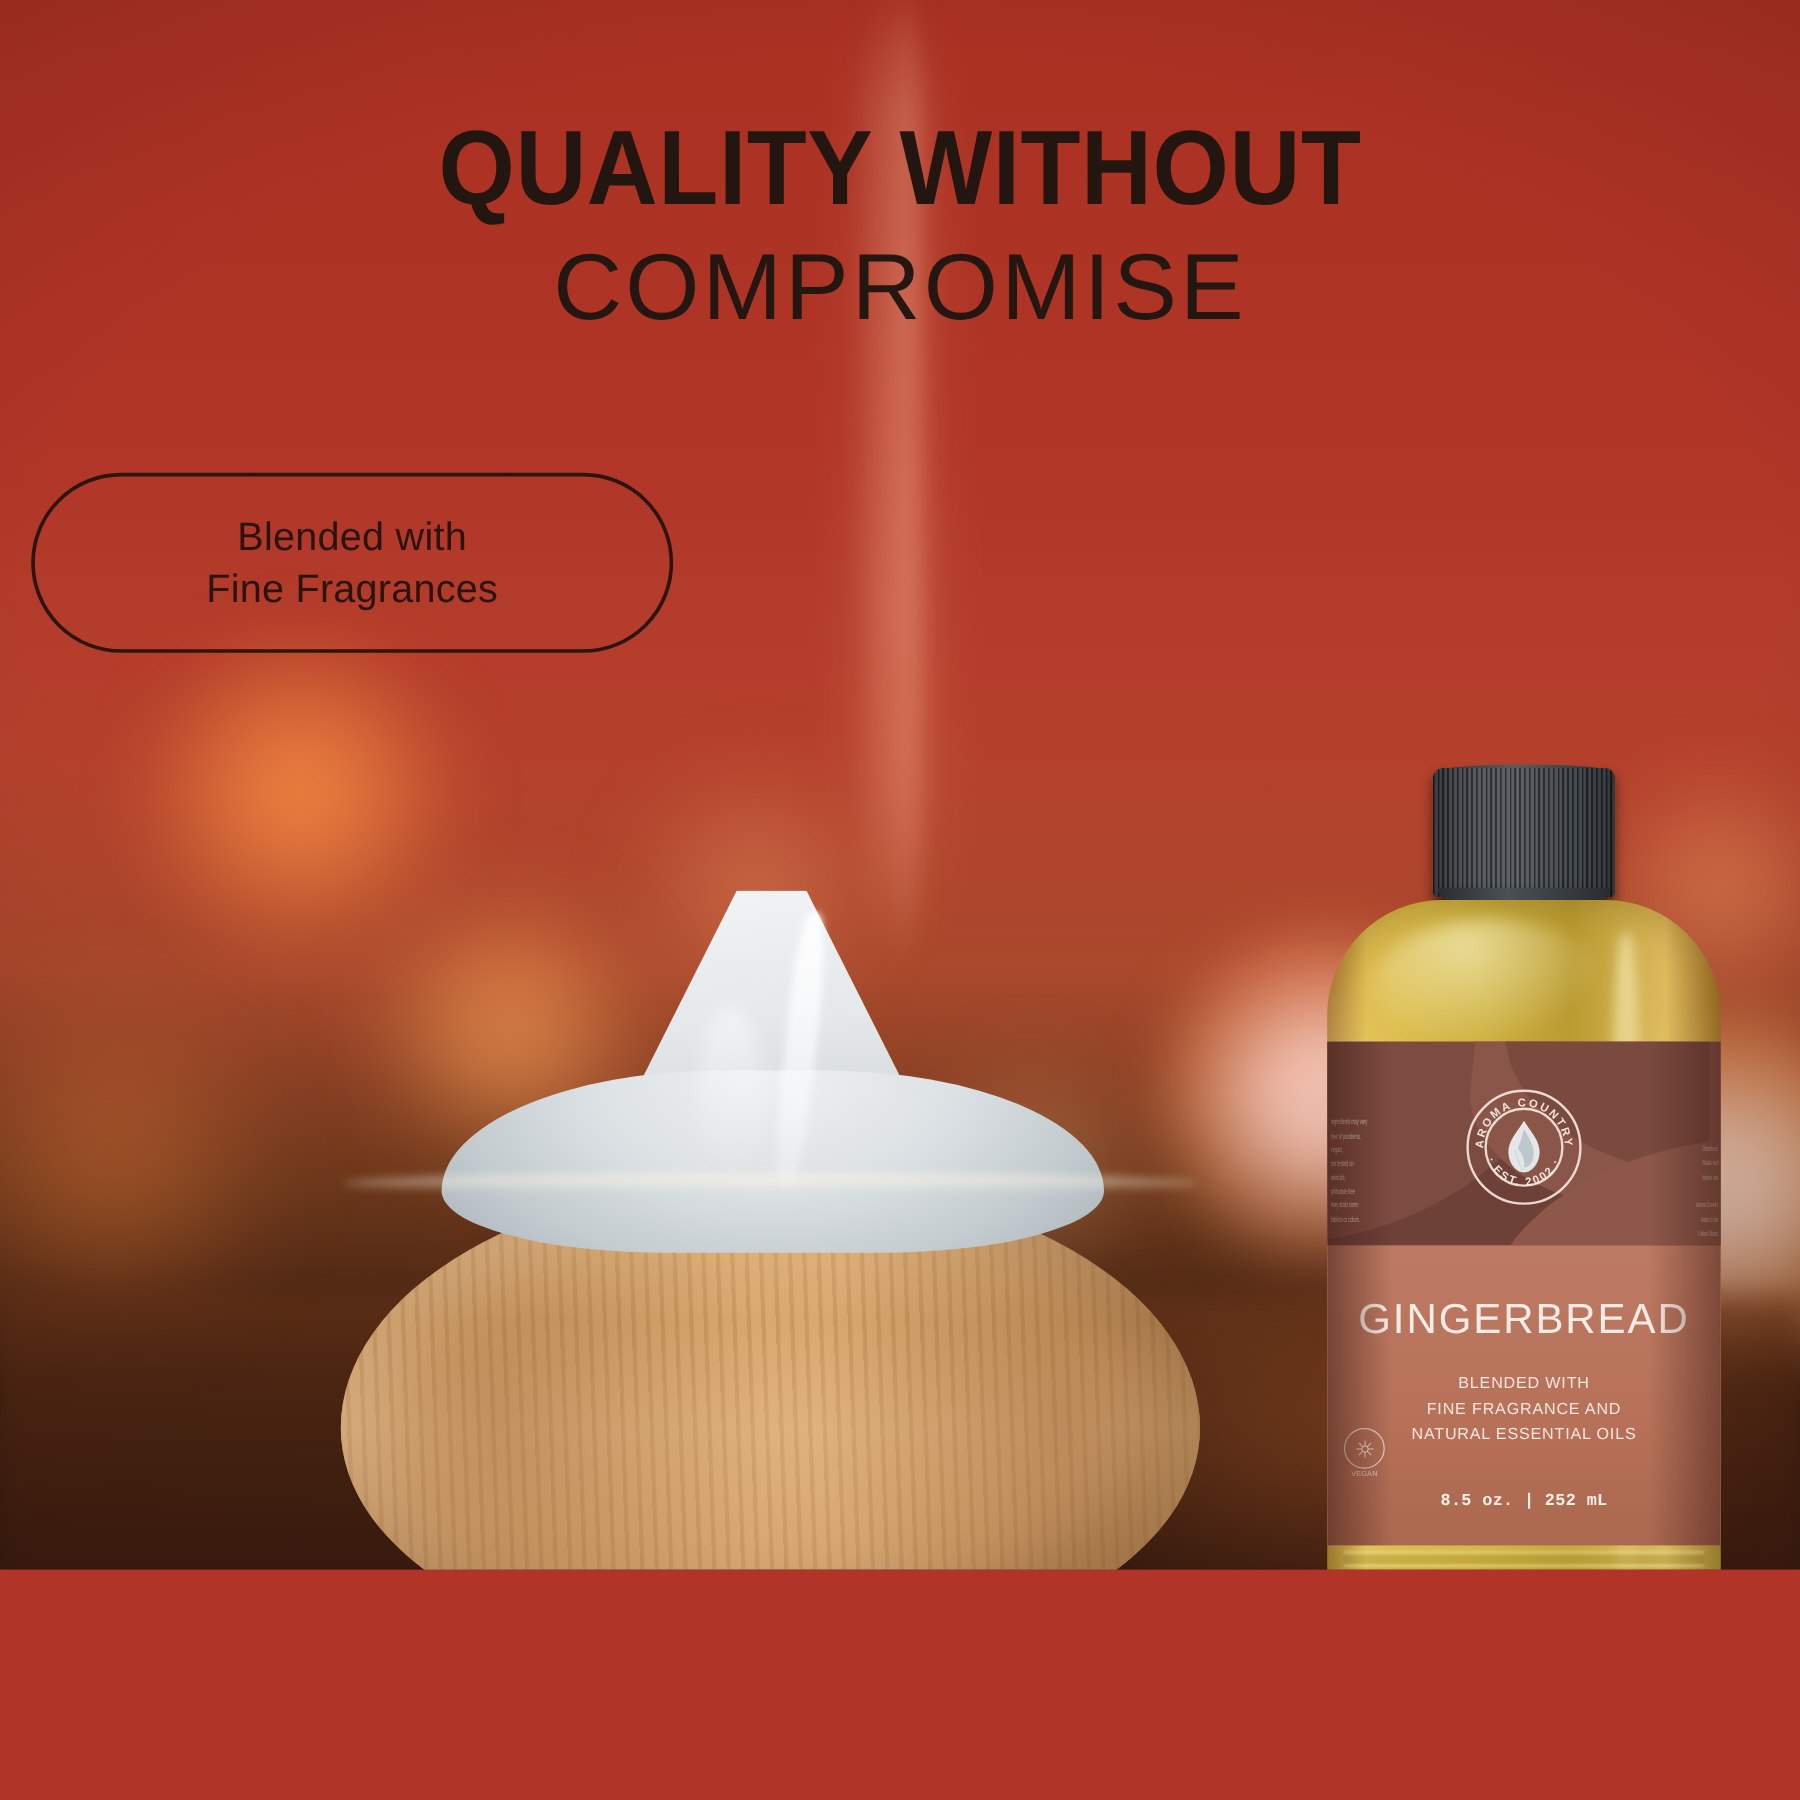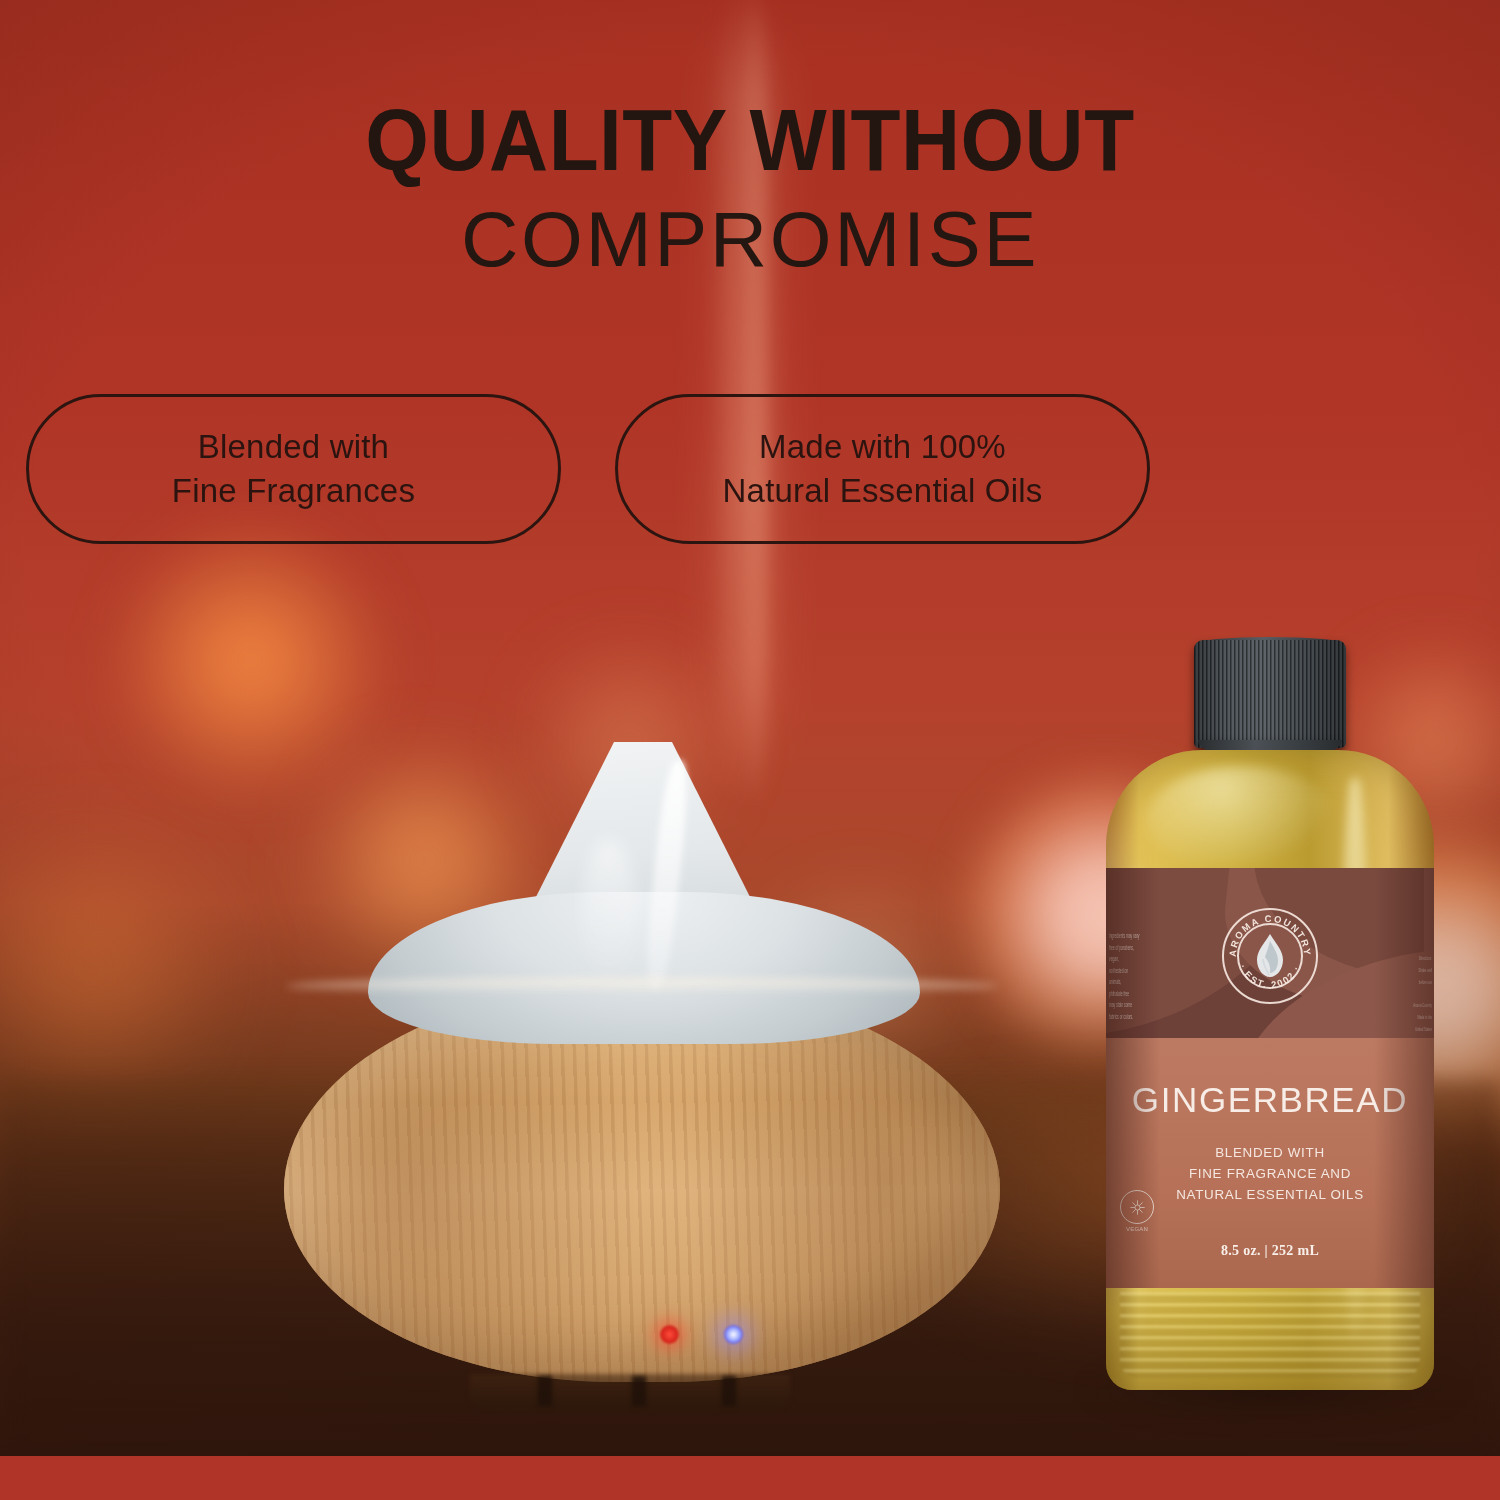--- a/index.html
+++ b/index.html
@@ -5,21 +5,21 @@
   * { margin:0; padding:0; box-sizing:border-box; }
   html,body { width:1500px; height:1500px; }
   body {
     font-family:"Liberation Sans", sans-serif;
     overflow:hidden;
     background:#b03528;
   }
 
   .stage {
     position:relative;
-    width:1500px; height:1456px;
+    width:1500px; height:1308px;
     overflow:hidden;
     background:#ae3427;
   }
 
   
   .bg-base{
     position:absolute; inset:0;
     background:
       linear-gradient(180deg,
         #a93122 0%,
@@ -385,21 +385,21 @@
     font-weight:400;
     font-size:13.4px;
     line-height:1.55;
     letter-spacing:.7px;
     color:#f5e7e0;
     white-space:pre-line;
   }
   .product-volume{
     position:absolute; left:0; right:0; top:375px;
     text-align:center;
-    font-family:Liberation Serif, serif;
+    font-family:Liberation Mono, monospace;
     font-weight:700;
     font-size:14px;
     letter-spacing:.3px;
     color:#f8efe9;
   }
   .vegan-badge{
     position:absolute; left:14px; top:322px;
     width:34px; height:34px;
     border:1.4px solid rgba(246,234,227,.85);
     border-radius:50%;
@@ -476,24 +476,20 @@
 
   <div class="headline">
     <div class="headline-1">QUALITY WITHOUT</div>
     <div class="headline-2">COMPROMISE</div>
   </div>
 
   <div class="features">
     <div class="pill">
       <div class="pill-text">Blended with
 Fine Fragrances</div>
-    </div>
-    <div class="pill">
-      <div class="pill-text">Made with 100%
-Natural Essential Oils</div>
     </div>
   </div>
 
   <div class="diffuser">
     <div class="dif-body">
       <div class="dif-grain"></div>
       <div class="dif-grain2"></div>
     </div>
     <div class="dif-top"></div>
     <div class="dif-top-wide"></div>

